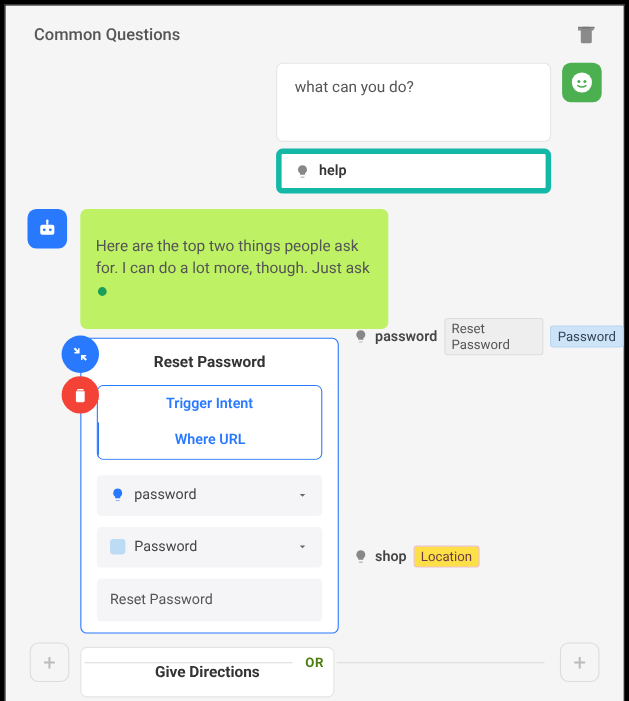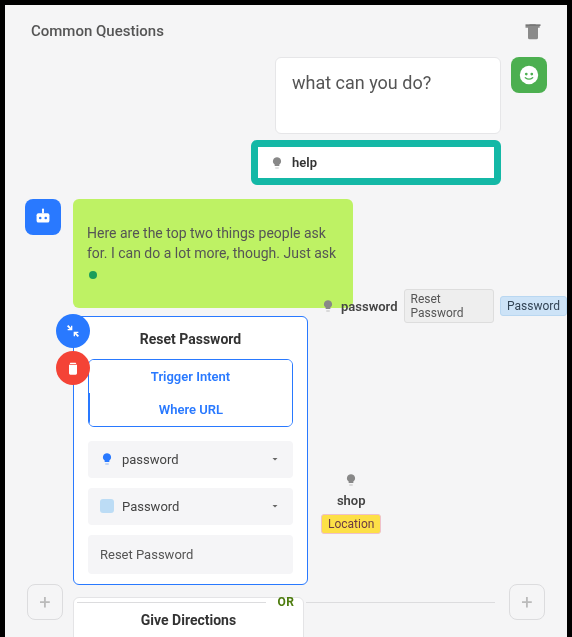--- a/index.html
+++ b/index.html
@@ -3,43 +3,43 @@
 <meta charset="utf-8">
 <style>
 * { box-sizing: border-box; margin: 0; padding: 0; }
 body { font-family: -apple-system, BlinkMacSystemFont, "Segoe UI", Roboto, sans-serif; background: #000; display: flex; justify-content: center; align-items: flex-start; }
 .frame { width: 572px; height: 637px; background: #f5f5f6; position: relative; margin: 4px; border: 1px solid #000; }
 .header { display: flex; justify-content: space-between; align-items: center; padding: 16px 24px 12px 26px; }
 .title { font-size: 15px; color: #555; font-weight: 500; }
 .trash-header { width: 20px; height: 20px; cursor: pointer; }
 .user-row { display: flex; justify-content: flex-end; align-items: flex-start; padding: 4px 20px 0 0; gap: 10px; }
 .user-bubble-wrap { display: flex; flex-direction: column; align-items: stretch; width: 250px; }
-.user-bubble { background: #fff; border: 1px solid #e6e6e8; border-radius: 6px; padding: 14px 16px 40px 16px; font-size: 18px; color: #555; margin-left: 24px; }
-.help-chip { background: #fff; border: 7px solid #14b8a6; border-radius: 6px; padding: 8px 12px; font-size: 13px; color: #333; display: flex; align-items: center; gap: 8px; margin-top: 6px; font-weight: 600; }
+.user-bubble { background: #fff; border: 1px solid #e6e6e8; border-radius: 6px; padding: 14px 16px 40px 16px; font-size: 14px; color: #555; }
+.help-chip { background: #fff; border: 5px solid #14b8a6; border-radius: 6px; padding: 8px 12px; font-size: 13px; color: #333; display: flex; align-items: center; gap: 8px; margin-top: 6px; font-weight: 600; }
 .avatar-user { width: 36px; height: 36px; background: #4CAF50; border-radius: 8px; display: flex; align-items: center; justify-content: center; }
 .bot-row { display: flex; align-items: flex-start; padding: 14px 20px 0 20px; gap: 12px; position: relative; }
 .avatar-bot { width: 36px; height: 36px; background: #2979FF; border-radius: 8px; display: flex; align-items: center; justify-content: center; flex-shrink: 0; }
 .bot-bubble { background: #bef264; border-radius: 6px; padding: 24px 14px; font-size: 14px; color: #555; max-width: 280px; line-height: 1.45; position: relative; }
 .bot-bubble .dot { display:inline-block; width:8px; height:8px; background:#1b9e5a; border-radius:50%; margin-left:2px; vertical-align: baseline; }
 .card-area { position: relative; margin: 8px 0 0 68px; width: 235px; }
 .float-handle { position: absolute; left: -17px; top: -2px; width: 34px; height: 34px; background: #2979FF; border-radius: 50%; display:flex; align-items:center; justify-content:center; z-index:2; }
 .float-delete { position: absolute; left: -17px; top: 35px; width: 34px; height: 34px; background: #F44336; border-radius: 50%; display:flex; align-items:center; justify-content:center; z-index:2; }
 .card { border: 1.5px solid #2979FF; border-radius: 6px; background: #fff; padding: 14px 14px 10px 14px; }
 .card-title { text-align: center; font-weight: 700; font-size: 14px; color: #333; margin-bottom: 12px; }
 .tabbar { display:flex; border: 1.5px solid #2979FF; border-radius: 6px; overflow:hidden; margin-bottom: 14px; flex-direction: column; }
 .tab { flex:1; text-align:center; padding: 9px 4px; font-size: 13px; font-weight:600; cursor:pointer; }
 .tab.active { color:#2979FF; background:#fff; }
 .tab.inactive { color:#2979FF; background:#fff; border-left:1.5px solid #2979FF; }
 .field { background:#f5f5f7; border-radius:4px; padding: 11px 12px; font-size:13px; color:#444; margin-bottom:10px; display:flex; align-items:center; justify-content:space-between; }
 .field .fl { display:flex; align-items:center; gap:8px; }
 .field-plain { background:#f5f5f7; border-radius:4px; padding: 12px; font-size:13px; color:#555; }
 .chevron { width:12px; height:12px; }
 .side-annot { position:absolute; left: 316px; display:flex; align-items:center; gap:6px; font-size:13px; color:#444; }
 .annot1 { top: 284px; }
-.annot2 { top: 468px; flex-direction: column; }
+.annot2 { top: 491px; }
 .badge { background:#eee; border:1px solid #ddd; border-radius:3px; padding:2px 6px; font-size:12px; color:#555; }
 .badge.blue { background:#cde3f7; border-color:#b9d7f1; color:#345; }
 .badge.pink { background:#fde047; border-color:#efc1ca; color:#6a3a44; }
 .btn-row { margin: 12px 0 0 68px; width:231px; }
 .give-btn { background:#fff; border:1px solid #e4e4e6; border-radius:6px; padding:14px; text-align:center; font-weight:700; font-size:14px; color:#333; cursor:pointer; }
 .add-button-row { margin:12px 0 0 68px; width:235px; text-align:center; font-size:13px; color:#666; display:flex; align-items:center; justify-content:center; gap:6px; cursor:pointer; font-weight:600; }
 .plus-circle { width:16px; height:16px; border:2px solid #888; border-radius:50%; display:inline-flex; align-items:center; justify-content:center; font-size:12px; color:#888; line-height:1; }
 .or-row { position:absolute; bottom:20px; left:0; right:0; display:flex; align-items:center; justify-content:space-between; padding: 0 22px; }
 .sq-btn { width:36px; height:36px; border:1.5px solid #dcdcde; border-radius:8px; background:#f5f5f6; display:flex; align-items:center; justify-content:center; color:#bbb; font-size:20px; cursor:pointer; }
 .or-mid { flex:1; display:flex; align-items:center; gap:12px; margin:0 14px; }

